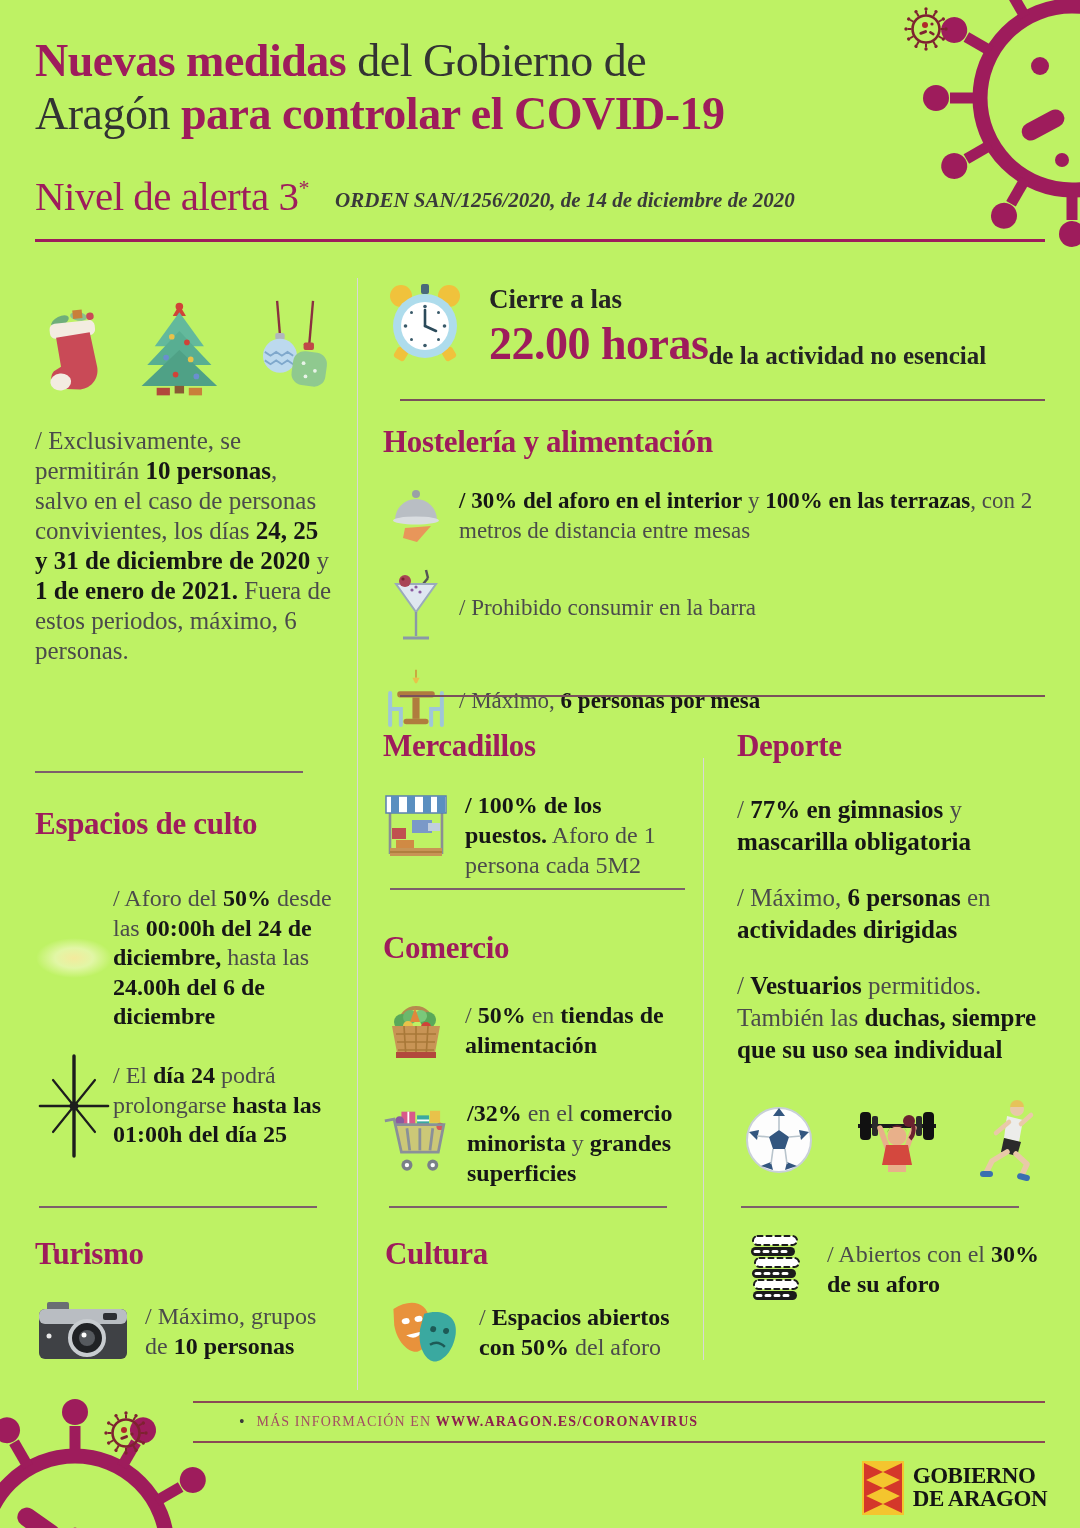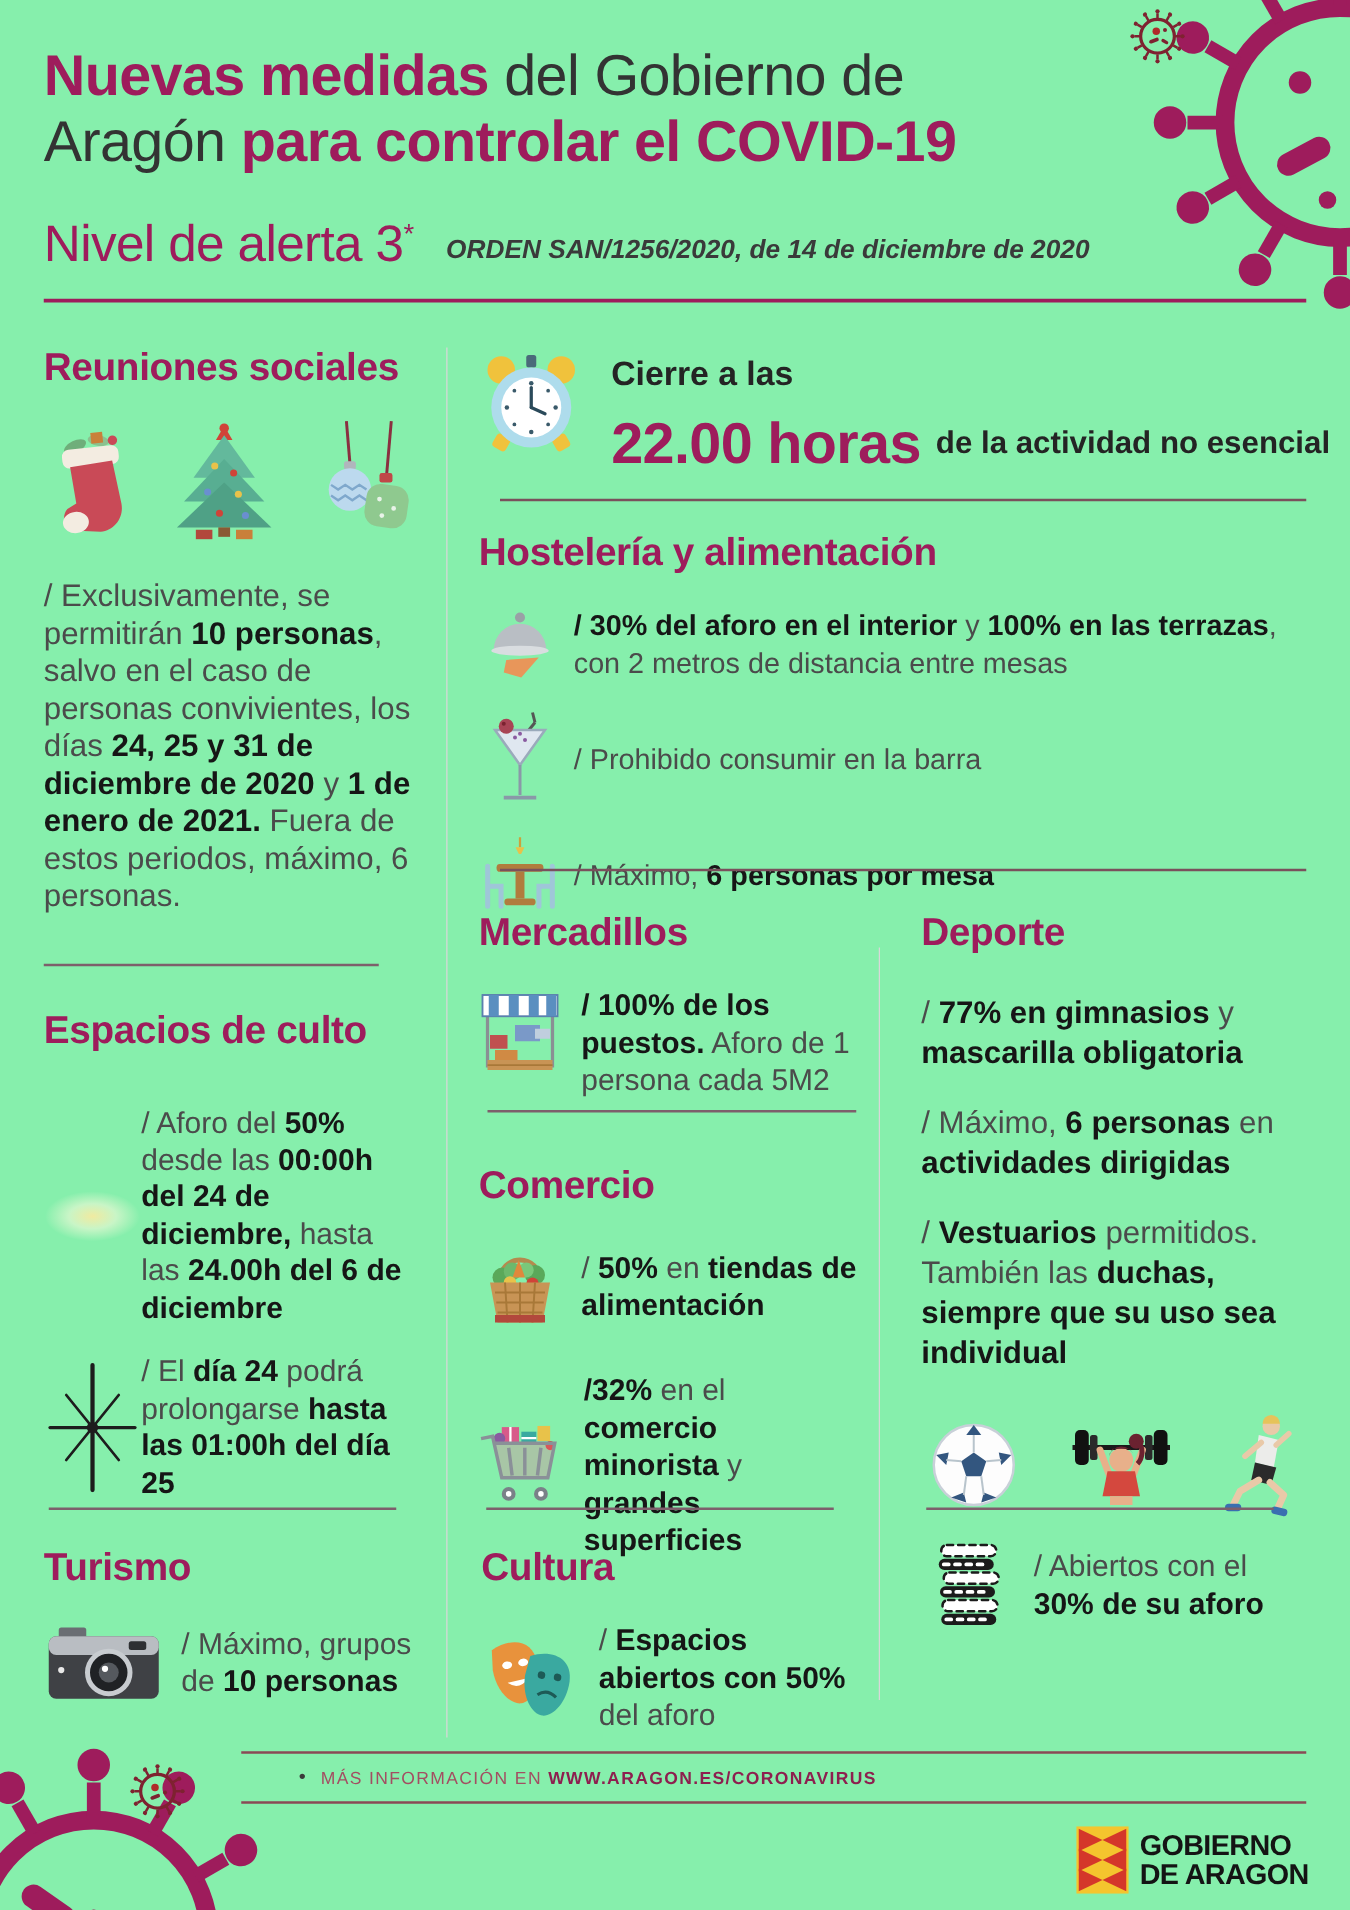--- a/index.html
+++ b/index.html
@@ -1,17 +1,17 @@
 <!DOCTYPE html>
 <html><head>
 <meta charset="utf-8">
 <style>
   * { margin:0; padding:0; box-sizing:border-box; }
   body { background:#ffffff; font-family:"Liberation Sans", sans-serif; }
-  .page { position:relative; width:1080px; height:1528px; background:#86efac; overflow:hidden; margin:0 auto; }
+  .page { position:relative; width:1080px; height:1528px; background:#bef264; overflow:hidden; margin:0 auto;font-family:Liberation Serif, serif; }
 
   
   .title { position:absolute; left:35px; top:34px; font-size:46px; line-height:1.16; font-weight:500; color:#333333; letter-spacing:-0.5px; }
   .title .accent { color:#9e1c5c; font-weight:700; }
   .alert-row { position:absolute; left:35px; top:172px; display:flex; align-items:flex-end; gap:26px; }
   .alert-level { font-size:41px; font-weight:400; color:#9e1c5c; letter-spacing:-0.5px; }
   .alert-level sup { font-size:22px; }
   .order-ref { font-size:21px; font-style:italic; font-weight:600; color:#3a3a3a; padding-bottom:7px; }
   .top-rule { position:absolute; left:35px; top:239px; width:1010px; height:3px; background:#9e1c5c; }
 
@@ -42,21 +42,21 @@
   .bottom-item { margin-top:26px; align-items:center; gap:14px; }
   .bottom-text { font-size:24px; line-height:1.25; }
   .sec-turismo { left:35px; width:300px; }
   .sec-cultura { left:385px; width:302px; }
   .sec-juegos  { left:737px; width:308px; }
 
   
   .closure { position:absolute; left:383px; top:280px; display:flex; gap:22px; }
   .closure-txt { padding-top:4px; }
   .closure-intro { font-size:27px; font-weight:700; color:#242424; }
-  .closure-line2 { display:flex; align-items:center; gap:12px; margin-top:12px; }
+  .closure-line2 { display:flex; align-items:flex-end; margin-top:2px; }
   .closure-time { font-size:46px; font-weight:700; color:#9e1c5c; letter-spacing:-0.5px; }
   .closure-scope { font-size:25px; font-weight:700; color:#242424; }
 
   
   .sec-hosteleria { position:absolute; left:383px; top:424px; width:662px; }
   .host-row { margin-top:18px; align-items:center; gap:10px; }
   .host-row.first { margin-top:26px; align-items:flex-start; }
   .host-icon-col { width:66px; }
   .host-text { font-size:23px; line-height:1.3; flex:1; }
 
@@ -156,21 +156,20 @@
   <div class="alert-row">
     <div class="alert-level"><span>Nivel de alerta 3</span><sup>*</sup></div>
     <div class="order-ref">ORDEN SAN/1256/2020, de 14 de diciembre de 2020</div>
   </div>
   <div class="top-rule"></div>
 
   <div class="vdiv" style="left:357px; top:278px; height:1112px;"></div>
   <div class="vdiv" style="left:703px; top:758px; height:602px;"></div>
 
   <div class="sec-reuniones">
-    <h2 class="sec-title">Reuniones sociales</h2>
     <div class="xmas-row">
       <svg width="84" height="100" viewBox="0 0 84 100">
         <g transform="rotate(-6 42 50)">
           <ellipse cx="30" cy="16" rx="10" ry="5" fill="#6fae7a" transform="rotate(-20 30 16)"></ellipse>
           <ellipse cx="50" cy="13" rx="9" ry="4.5" fill="#8cc08f" transform="rotate(15 50 13)"></ellipse>
           <rect x="44" y="6" width="10" height="9" fill="#c9803a"></rect>
           <circle cx="62" cy="14" r="4" fill="#c94a57"></circle>
           <rect x="18" y="18" width="48" height="16" rx="6" fill="#f3ece1"></rect>
           <path d="M24,33 L60,31 L64,68 C65,80 56,90 44,90 L30,88 C16,87 10,76 18,68 L26,64 Z" fill="#c94a57"></path>
           <ellipse cx="24" cy="80" rx="11" ry="9" fill="#f3ece1"></ellipse>

